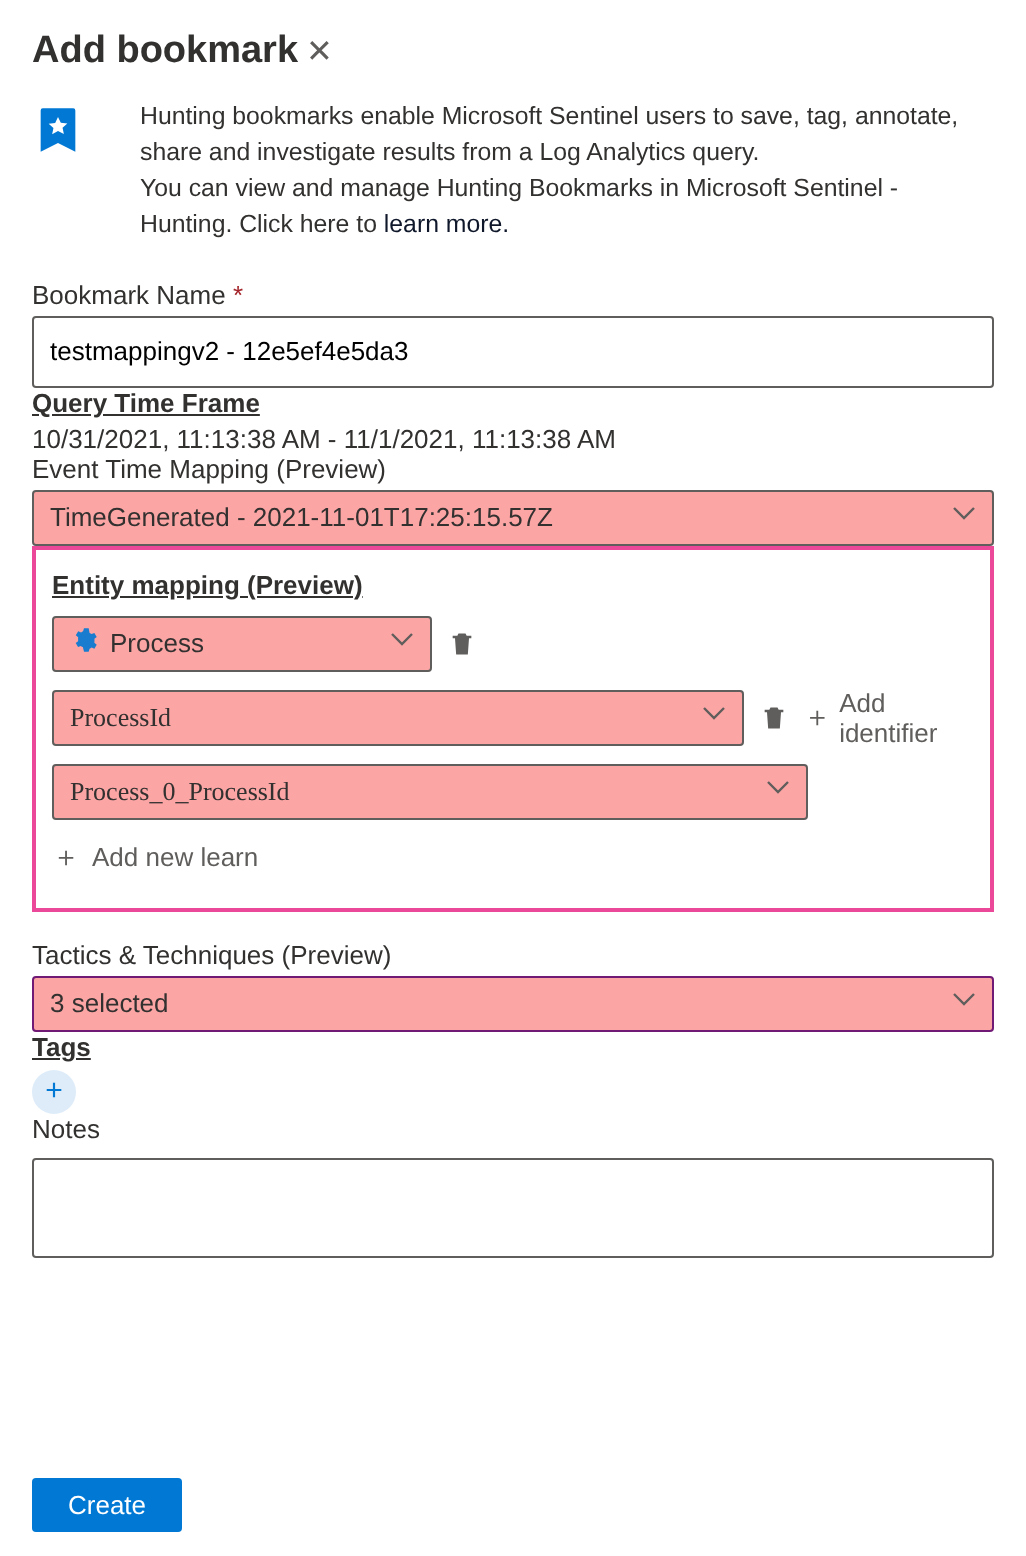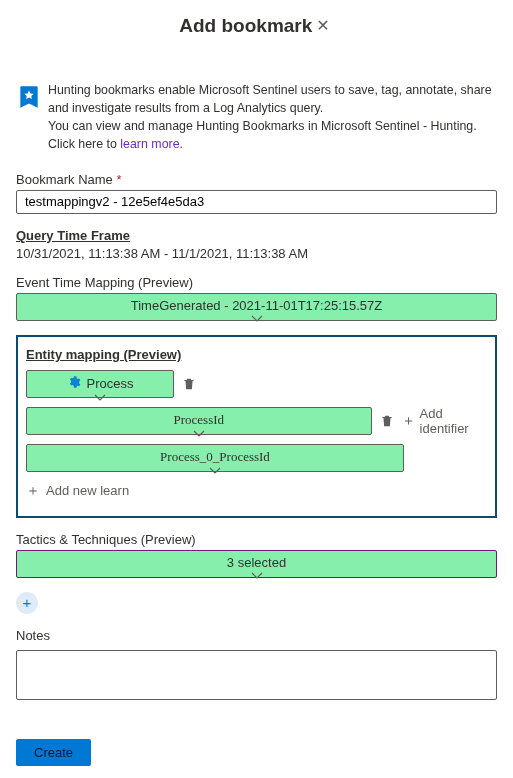--- a/index.html
+++ b/index.html
@@ -8,67 +8,66 @@
       font-size: 13px;
       color: #323130;
       width: 513px;
       height: 778px;
       padding: 14px 16px;
       background: #fff;
       position: relative;
     }
     .header {
       display: flex;
-      justify-content: center;
+      justify-content: flex-start;
       align-items: center;
-      margin-bottom: 45px;
+      margin-bottom: 12px;
     }
     .header h1 { font-size: 19px; font-weight: 600; }
     .close-x { font-size: 16px; color: #605e5c; cursor: pointer; padding: 2px 4px;}
-    .info-row { display: flex; gap: 6px; margin-bottom: 18px; }
+    .info-row { display: flex; gap: 28px; margin-bottom: 18px; }
     .bookmark-icon { flex-shrink: 0; margin-top: 2px; }
     .info-text { font-size: 12.4px; line-height: 1.45; color: #323130; }
-    .link { color: #6d28d9; cursor: pointer; }
+    .link { color: #0f172a; cursor: pointer; }
     .field-label { font-size: 13px; margin-bottom: 3px; display: block; }
     .req { color: #a4262c; }
     .text-input {
       width: 100%;
       border: 1px solid #605e5c;
       border-radius: 2px;
       padding: 5px 8px;
       font-size: 13px;
       font-family: inherit;
-      height: 24px;
-    }
-    .section { margin-bottom: 14px; }
+      height: 36px;
+    }
+    .section { }
     .static-val { font-size: 13px; margin-top: 2px; }
     .dropdown {
       width: 100%;
       border: 1px solid #605e5c;
       border-radius: 2px;
       padding: 4px 8px;
       height: 28px;
       display: flex;
       align-items: center;
       justify-content: space-between;
-      background: #86efac;
+      background: #fca5a5;
       cursor: pointer;
       font-size: 13px;
-      flex-direction: column;
     }
     .dropdown.blue { border: 1px solid #701a75; }
     .chev { color: #605e5c; }
     .entity-box {
-      border: 2px solid #0c4a6e;
+      border: 2px solid #ec4899;
       padding: 10px 8px 16px 8px;
       margin-bottom: 14px;
     }
     .entity-box .field-label { margin-bottom: 8px; }
     .row { display: flex; align-items: center; gap: 8px; margin-bottom: 8px; }
-    .dd-small { width: 148px; }
+    .dd-small { width: 190px; }
     .dd-wide { width: 378px; font-family: Liberation Serif, serif; }
     .gear { color: #0078d4; }
     .icon-btn { cursor: pointer; color: #605e5c; font-size: 14px; display:inline-flex; align-items:center;}
     .add-link {
       display: flex; align-items: center; gap: 6px;
       color: #605e5c; font-size: 13px; cursor: pointer;
     }
     .plus { font-size: 14px; font-weight: 400; }
     .addid { color: #605e5c; font-size: 13px; display:flex; align-items:center; gap:4px; cursor:pointer;}
     .tag-add {
@@ -86,21 +85,21 @@
       font-family: inherit;
       resize: none;
     }
     .footer {
       position: absolute;
       bottom: 12px;
       left: 16px;
     }
     .create-btn {
       background: #0078d4;
-      color: #0f172a;
+      color: #ffffff;
       border: none;
       padding: 6px 18px;
       font-size: 13px;
       border-radius: 2px;
       cursor: pointer;
     }
     .bold { font-weight: 600; text-decoration: underline; }
   </style>
 </head>
 <body>
@@ -216,20 +215,21 @@
     <span>3 selected</span>
     <span class="chev">
       <svg width="12" height="12" viewBox="0 0 12 12">
           <path d="M1 3l5 5 5-5" stroke="#605e5c" stroke-width="1.2" fill="none"></path>
         </svg>
     </span>
   </div>
 </div>
 
 <div class="section">
+  <div class="field-label bold">Tags</div>
   <div class="tag-add">
     <span>+</span>
   </div>
 </div>
 
 <div class="section">
   <div class="field-label">Notes</div>
   <textarea class="notes-box" style=""></textarea>
 </div>
 

